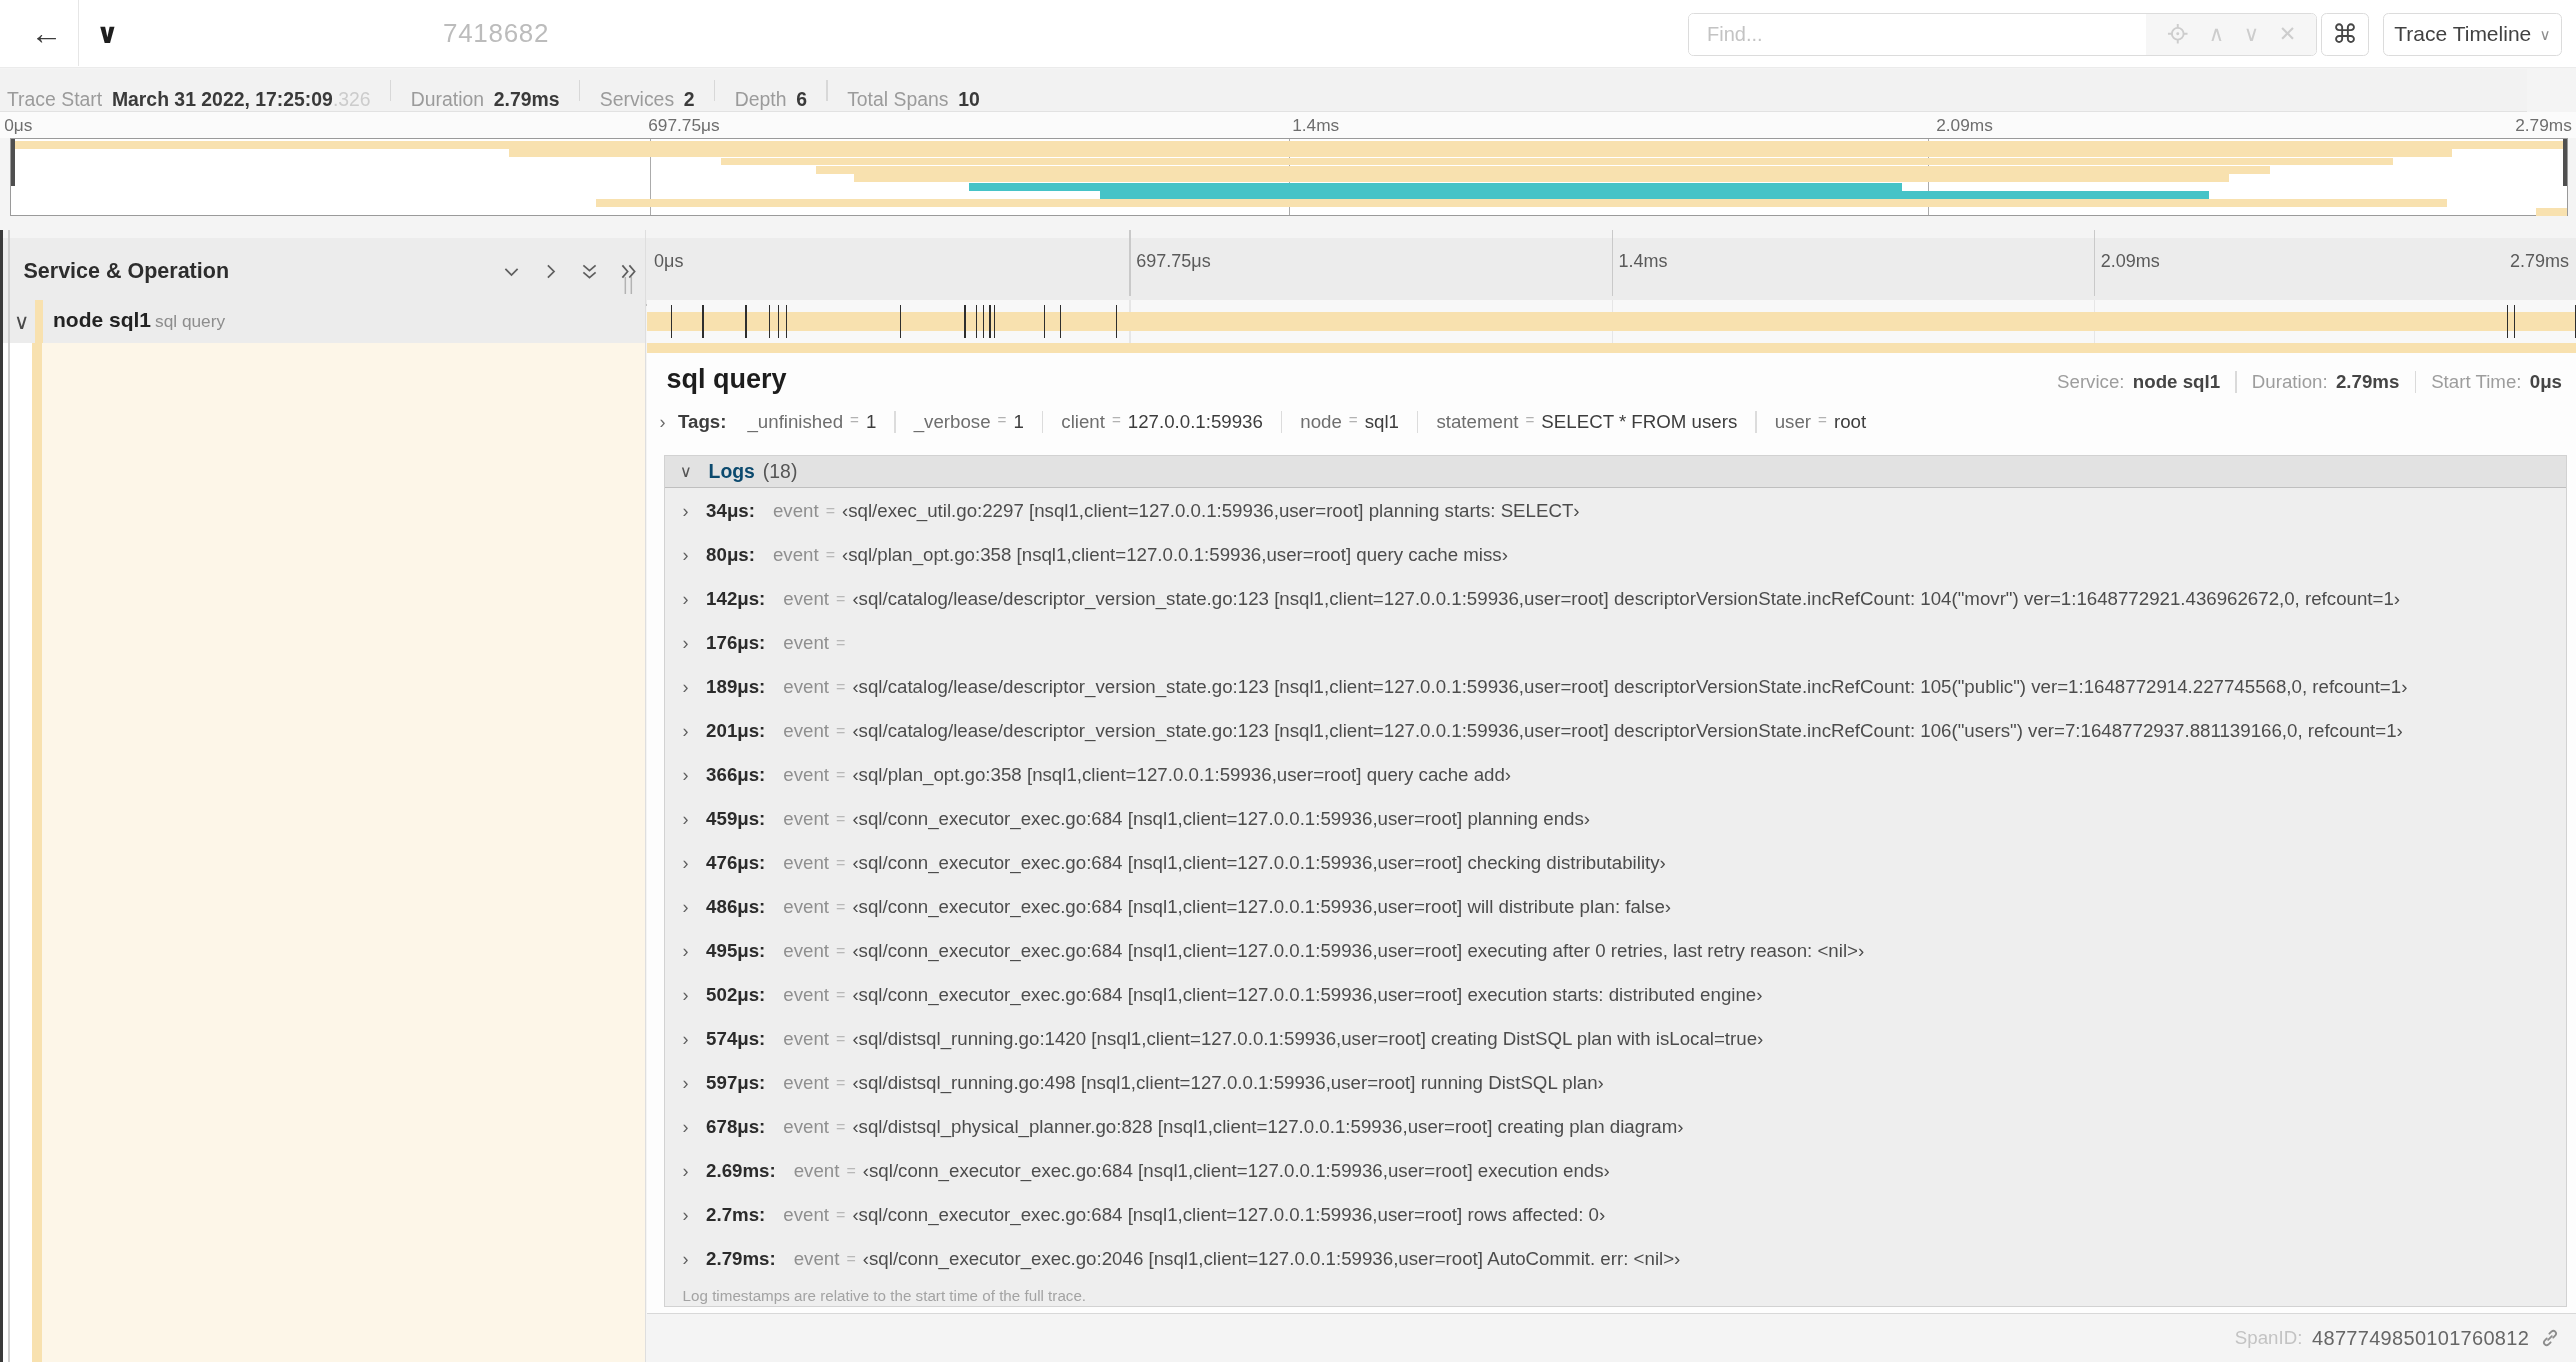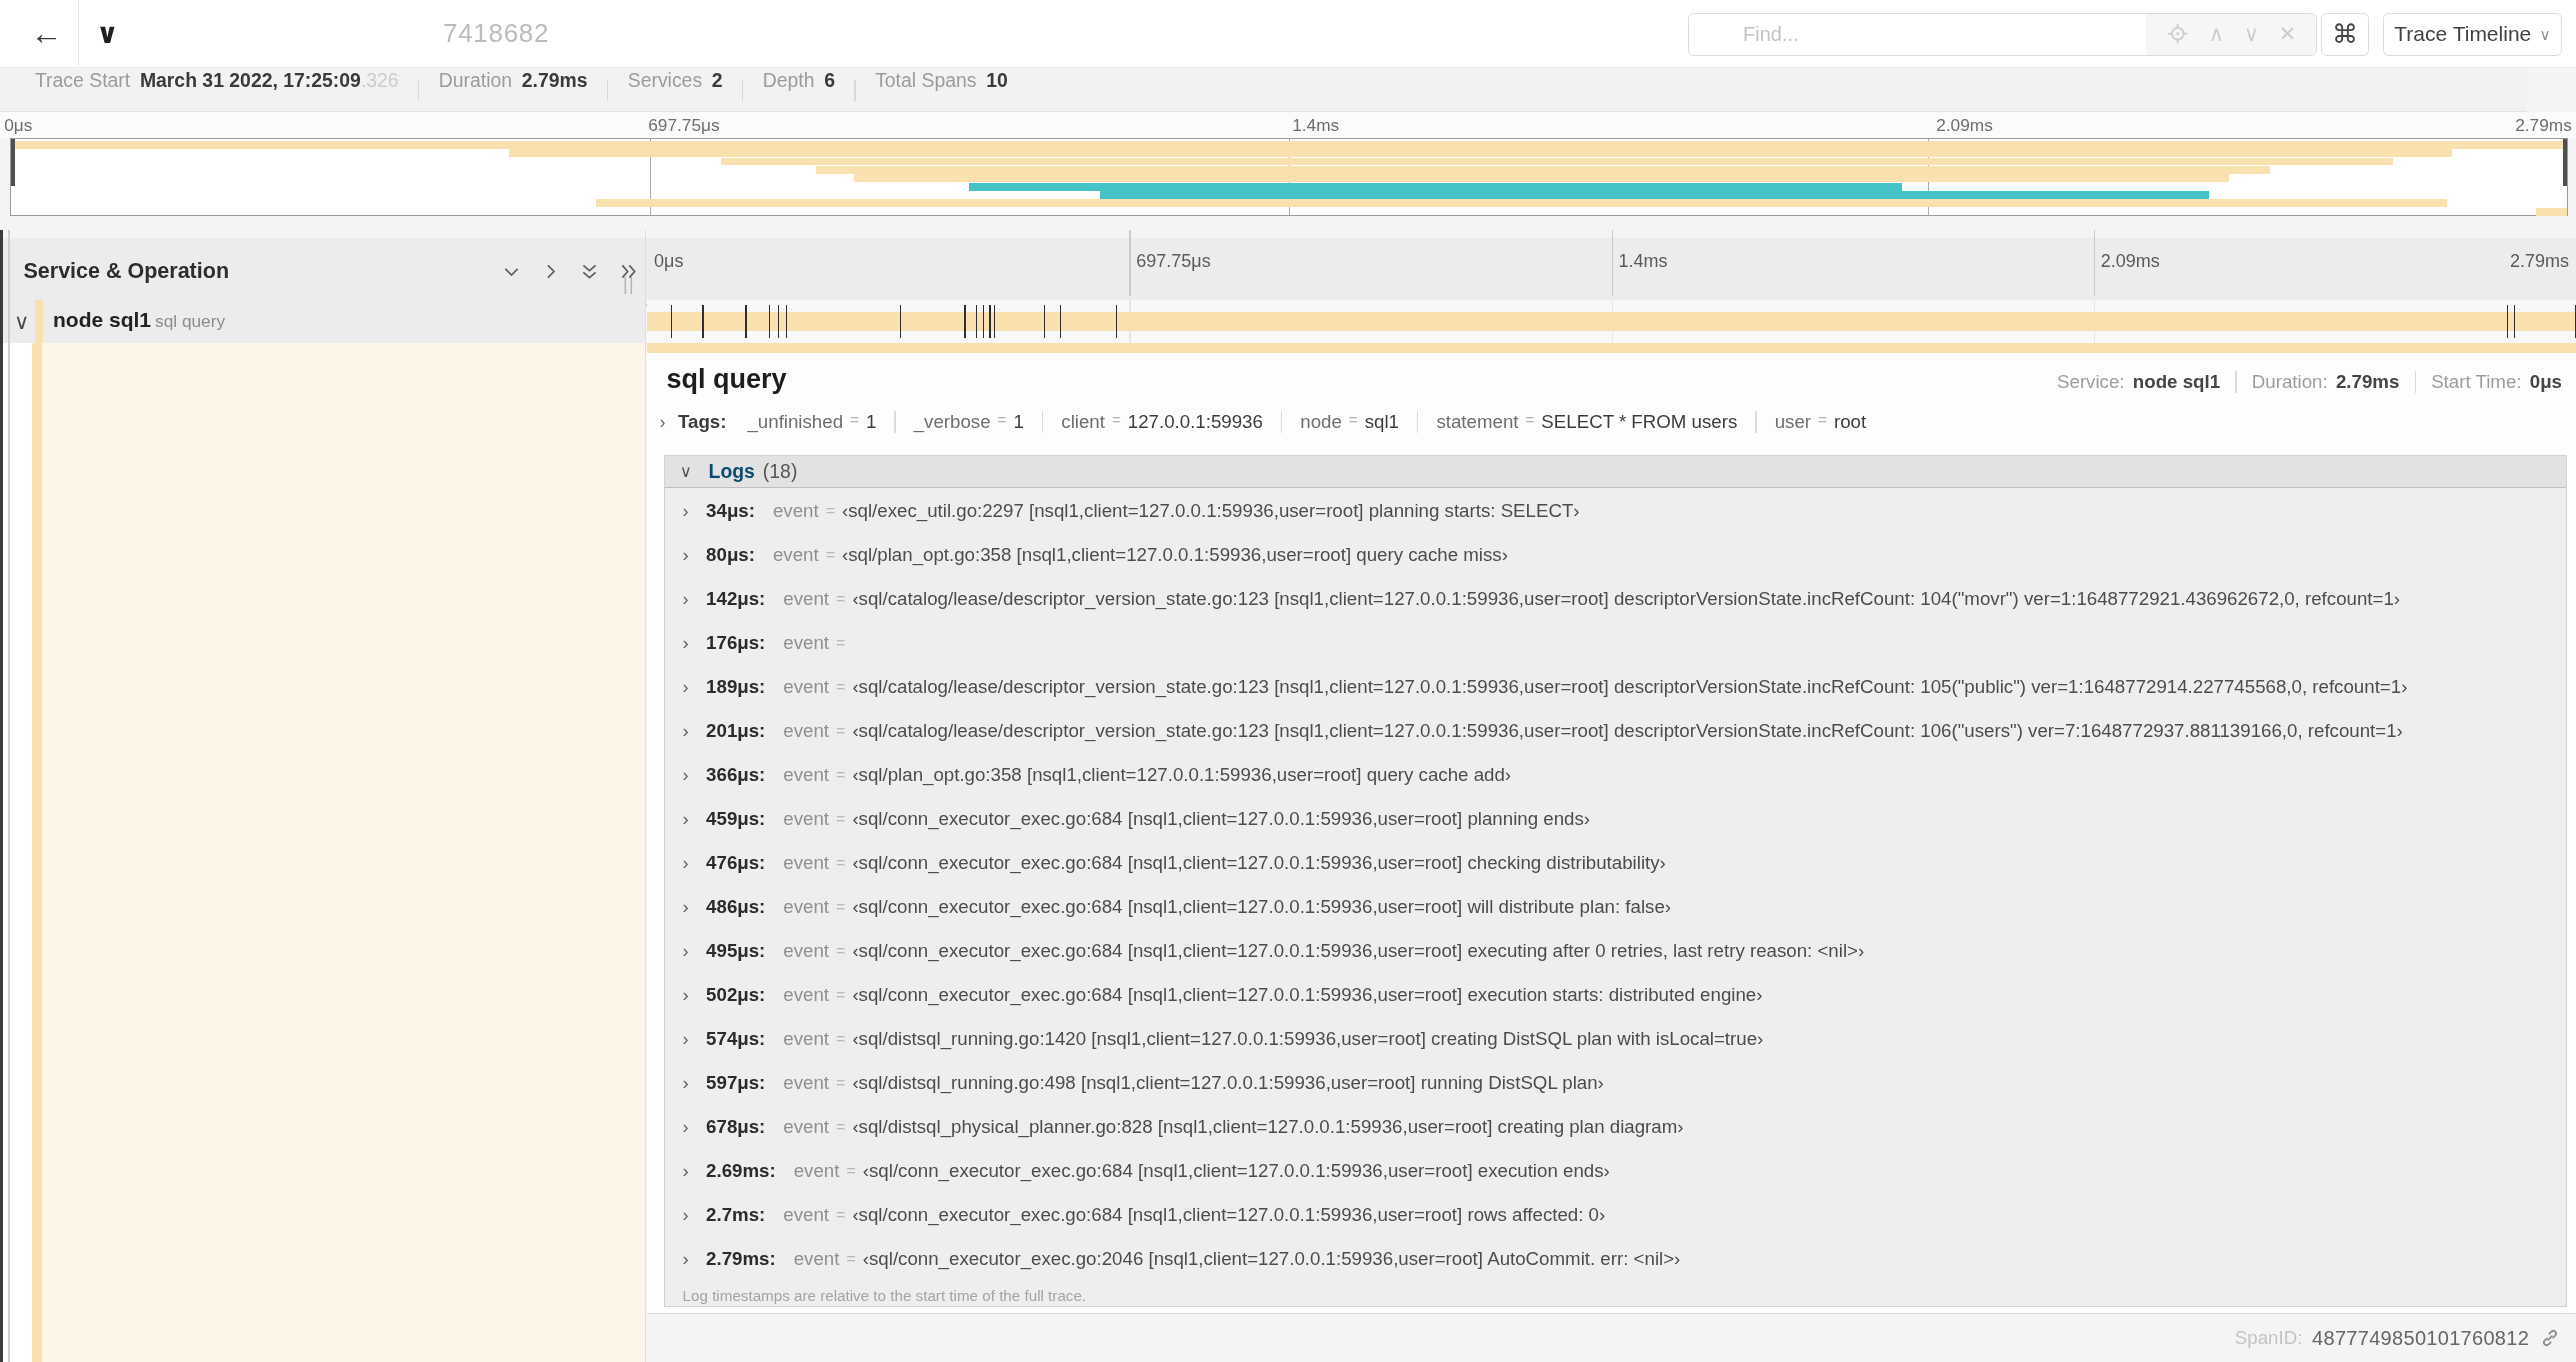--- a/index.html
+++ b/index.html
@@ -7,32 +7,32 @@
   body { font-family:"Liberation Sans","DejaVu Sans",sans-serif; background:#f4f4f4; overflow:hidden; position:relative; color:#222; }
   .abs { position:absolute; }
 
   
   #topbar { left:0; top:0; width:2576px; height:68px; background:#fff; border-bottom:1.4px solid #ebebeb; }
   .back-btn { left:15.2px; top:0; width:62px; height:66px; display:flex; align-items:center; justify-content:center; font-size:32px; color:#3d3d3d; cursor:pointer; }
   .tb-div { left:78px; top:0; width:1.4px; height:66px; background:#e6e6e6; }
   .title-chevron { left:96px; top:0; height:66px; display:flex; align-items:center; font-size:28px; font-weight:bold; color:#1e1e1e; }
   .page-title { left:136px; top:0; height:66px; display:flex; align-items:center; font-size:28px; font-weight:bold; color:#141414; letter-spacing:-0.3px; }
   .trace-id { left:443px; top:0; height:66px; display:flex; align-items:center; font-size:26px; color:#bcbcbc; letter-spacing:0.7px; }
-  .find-group { left:1688px; top:12.5px; width:629px; height:43px; border:1.4px solid #dcdcdc; border-radius:5.5px; display:flex; background:#fff; overflow:hidden;padding-left:36px; }
+  .find-group { left:1688px; top:12.5px; width:629px; height:43px; border:1.4px solid #dcdcdc; border-radius:5.5px; display:flex; background:#fff; overflow:hidden; }
   .find-input { flex:1 1 auto; border:none; outline:none; font-size:20px; color:#555; padding:0 18px; font-family:inherit; background:#fff; }
   .find-input::placeholder { color:#c3c3c3; }
   .find-controls { width:170px; background:#f6f6f6; display:flex; align-items:center; justify-content:space-evenly; color:#cdcdcd; font-size:21px; }
   .find-controls svg { display:block; }
   .sq-btn { top:12.5px; height:43px; border:1.4px solid #dcdcdc; border-radius:5.5px; background:#fff; display:flex; align-items:center; justify-content:center; cursor:pointer; }
   #cmd-btn { left:2321px; width:48px; font-size:26px; color:#474747; }
   #view-btn { left:2383px; width:179px; font-size:21px; color:#424242; gap:8.3px; }
   #view-btn .caret { font-size:15.2px; color:#8d8d8d; margin-top:2.8px; }
 
   
-  #summary { left:0; top:69px; width:2527px; height:43px; background:#f2f2f2; border-bottom:1.4px solid #e2e2e2; display:flex; align-items:flex-start; padding-left:35px; }
+  #summary { left:0; top:69px; width:2527px; height:43px; background:#f2f2f2; border-bottom:1.4px solid #e2e2e2; display:flex; align-items:flex-end; padding-left:7px; }
   .s-item { display:flex; align-items:baseline; }
   .s-label { font-size:19.4px; color:#9b9b9b; margin-right:9.7px; }
   .s-value { font-size:19.4px; font-weight:bold; color:#3a3a3a; }
   .s-muted { font-size:19.4px; color:#cccccc; }
   .s-sep { width:1.4px; height:21px; background:#d8d8d8; margin:0 19.4px; align-self:center; }
 
   
   #mini-labels { left:0; top:112px; width:2576px; height:26px; background:#fbfbfb; }
   #mini-labels .tick { position:absolute; top:2.8px; font-size:17.3px; color:#6e6e6e; padding-left:4.2px; white-space:nowrap; }
   #mini-labels .tick-last { transform:translateX(-100%); padding-left:0; padding-right:4.2px; }

